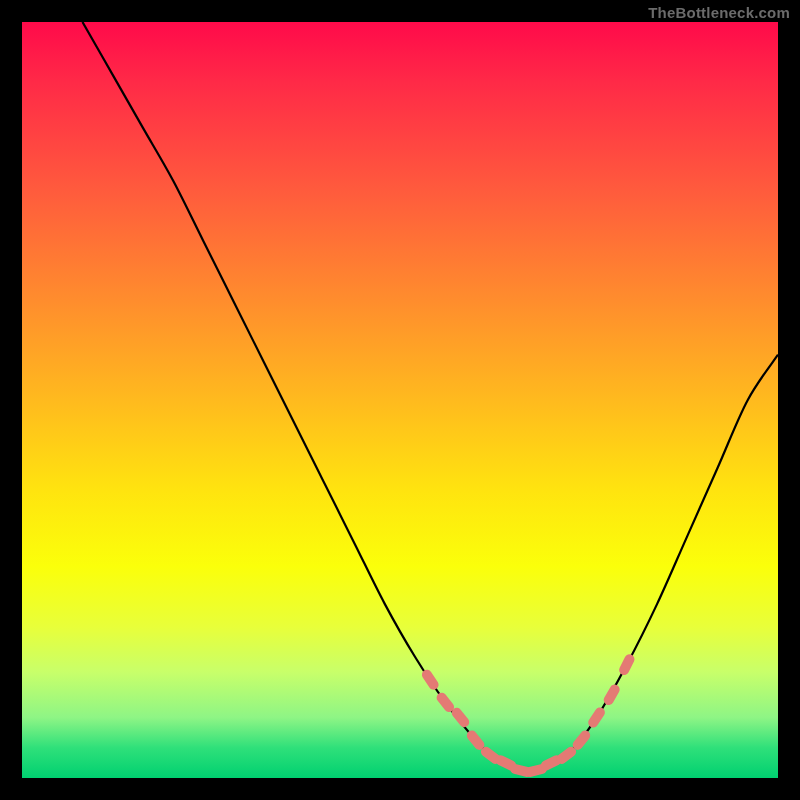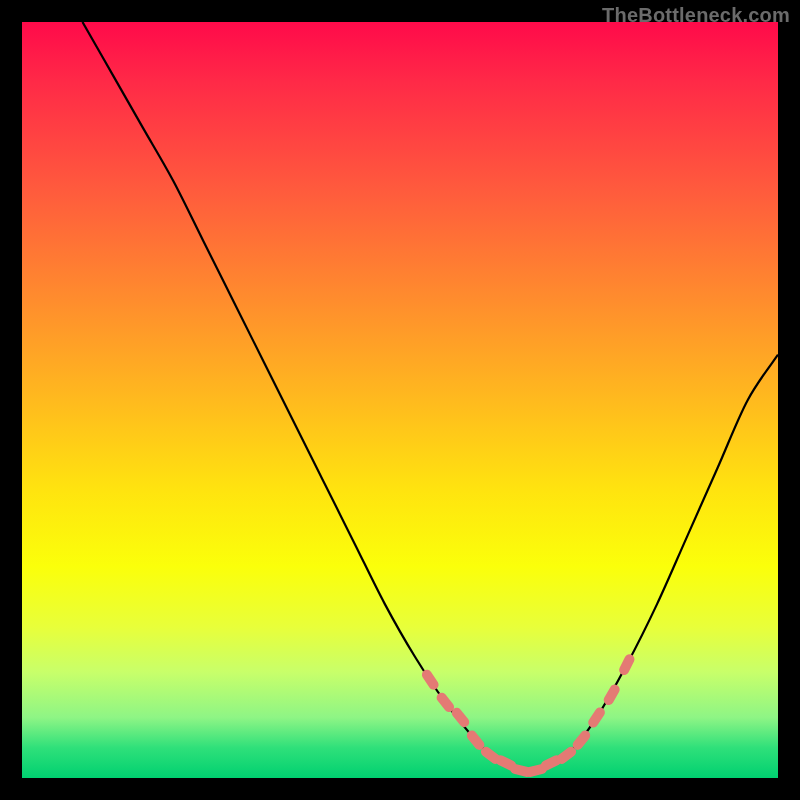--- a/index.html
+++ b/index.html
@@ -35,21 +35,21 @@
       #8ef585 92%,
       #2fe07a 96%,
       #00d070 100%
     );
   }
   .watermark {
     position: absolute;
     top: 4px;
     right: 10px;
     font-family: Arial, Helvetica, sans-serif;
-    font-size: 20px;
+    font-size: 15px;
     font-weight: 600;
     color: #6b6b6b;
     letter-spacing: 0.2px;
     user-select: none;
   }
   svg.curve {
     position: absolute;
     inset: 0;
     width: 100%;
     height: 100%;

